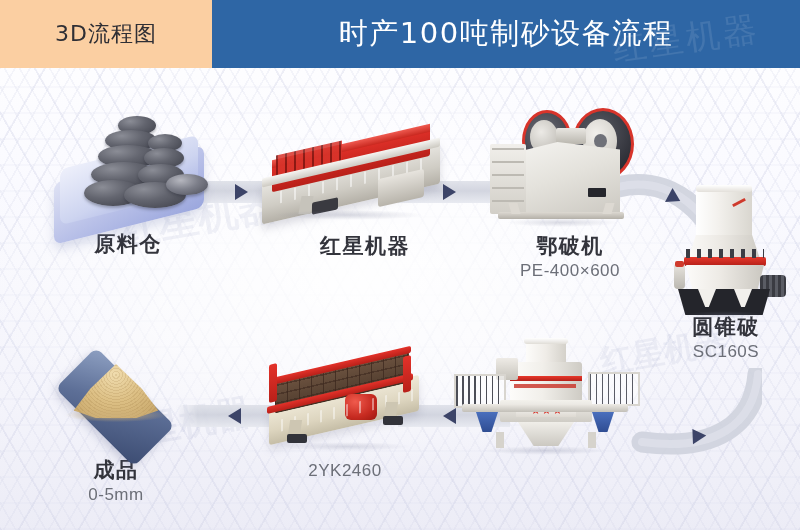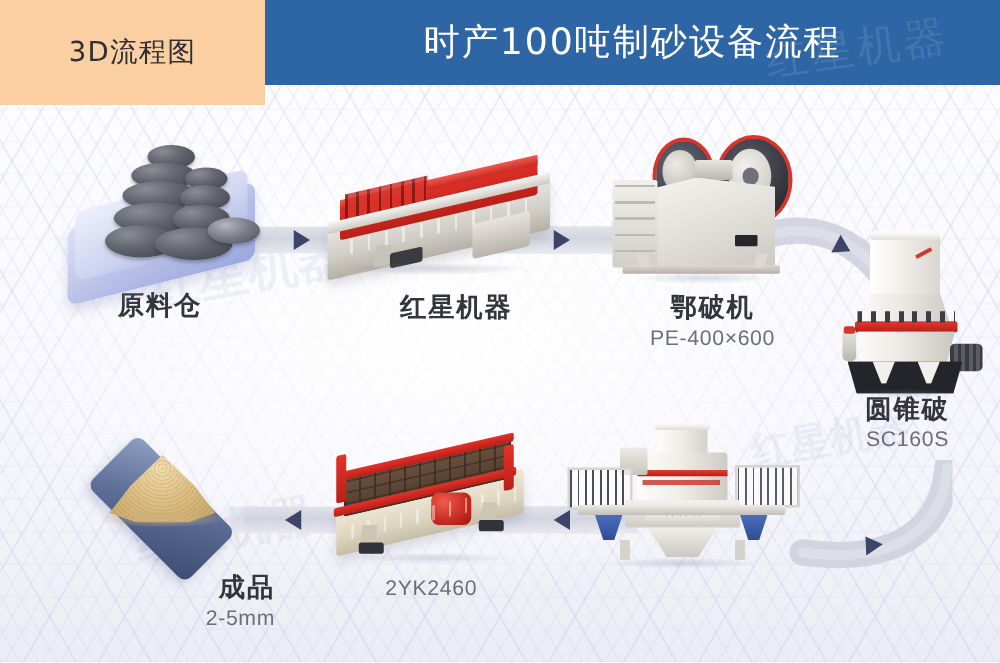--- a/index.html
+++ b/index.html
@@ -32,21 +32,21 @@
       repeating-linear-gradient(-60deg, rgba(186,190,220,.30) 0 2px, rgba(255,255,255,0) 2px 52px);
   }
   .bg-fade{
     position:absolute;left:0;right:0;top:68px;bottom:0;
     background:radial-gradient(ellipse 62% 55% at 45% 45%, rgba(255,255,255,.94) 0%, rgba(255,255,255,.55) 45%, rgba(255,255,255,0) 78%);
   }
 
   
   .header{position:absolute;left:0;top:0;width:800px;height:68px;}
   .hdr-left{
-    position:absolute;left:0;top:0;width:212px;height:84px;
+    position:absolute;left:0;top:0;width:212px;height:68px;
     background:#fbcfa2;
     display:flex;align-items:center;justify-content:center;
   }
   .hdr-left-txt{
     font-size:22px;color:#2f2f35;letter-spacing:1px;
     font-family:"DejaVu Sans","Liberation Sans",sans-serif;
   }
   .hdr-right{
     position:absolute;left:212px;top:0;width:588px;height:68px;
     background:#2e66a5;
@@ -391,34 +391,34 @@
       <div class="shape" style="left:44px;top:74px;width:12px;height:16px;background:#cdc6b2;transform:skewX(-8deg);"></div>
       <div class="shape" style="left:42px;top:88px;width:20px;height:9px;background:#32333a;border-radius:2px;"></div>
       <div class="shape" style="left:140px;top:56px;width:12px;height:16px;background:#cdc6b2;transform:skewX(-8deg);"></div>
       <div class="shape" style="left:138px;top:70px;width:20px;height:9px;background:#32333a;border-radius:2px;"></div>
       <div class="shape" style="left:36px;top:96px;width:130px;height:9px;border-radius:50%;
            background:radial-gradient(ellipse,rgba(120,124,150,.24),rgba(255,255,255,0) 70%);"></div>
     </div>
     <div class="node-model">2YK2460</div>
   </div>
 
-  <div class="node" style="left:40px;top:346px;width:180px;text-align:right;">
+  <div class="node" style="left:26px;top:346px;width:180px;">
     <div style="position:relative;width:180px;height:112px;">
 
       <div class="shape" style="left:14px;top:22px;width:150px;height:78px;
            background:linear-gradient(150deg,#8ea0c2 0%,#5d6f97 45%,#3c4c72 100%);
            transform:rotate(45deg) scale(.74,.74);border-radius:10px;
            box-shadow:0 6px 12px rgba(90,100,140,.25);"></div>
 
       <div class="shape" style="left:44px;top:18px;width:92px;height:54px;
            background:radial-gradient(ellipse at 48% 18%, #f0dcae 0%, #dcbf84 45%, #c2a063 100%);
            clip-path:polygon(50% 0%, 78% 46%, 96% 86%, 72% 100%, 28% 100%, 4% 86%, 22% 46%);"></div>
       <div class="shape" style="left:44px;top:18px;width:92px;height:54px;opacity:.5;
            background:repeating-radial-gradient(circle at 50% 20%, rgba(150,115,60,.35) 0 1px, rgba(0,0,0,0) 1px 3px);
            clip-path:polygon(50% 0%, 78% 46%, 96% 86%, 72% 100%, 28% 100%, 4% 86%, 22% 46%);"></div>
       <div class="shape" style="left:40px;top:62px;width:100px;height:14px;border-radius:50%;
            background:radial-gradient(ellipse,rgba(206,176,120,.85),rgba(206,176,120,0) 72%);"></div>
     </div>
     <div class="node-label">成品</div>
-    <div class="node-model">2-5mm</div>
+    <div class="node-model">0-5mm</div>
   </div>
 
 </div>
 
 </body></html>

